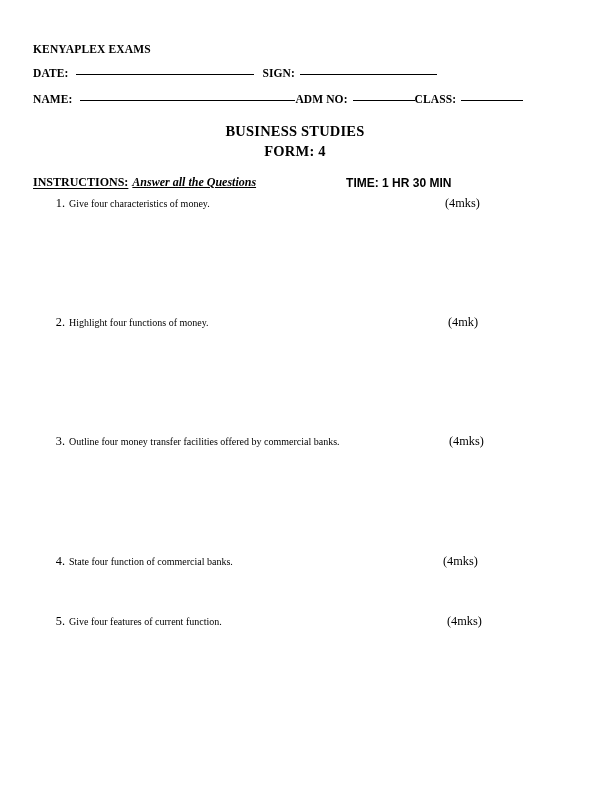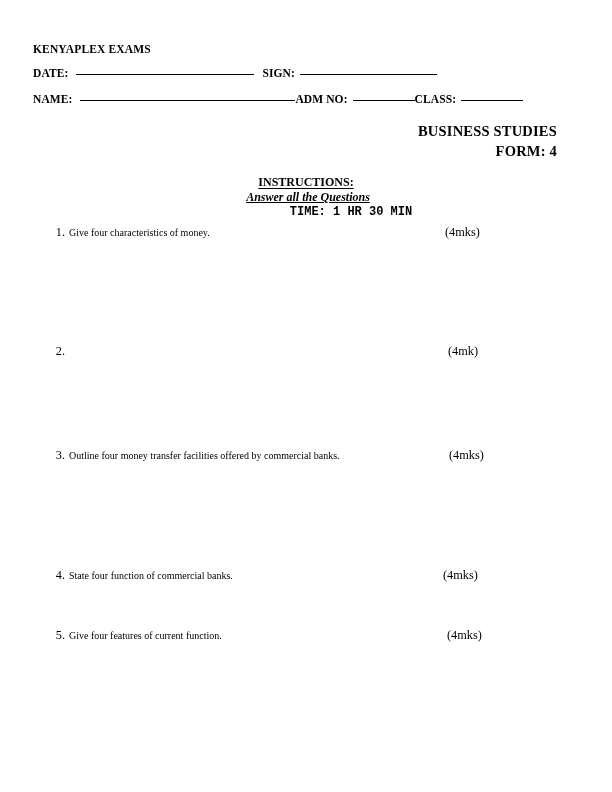--- a/index.html
+++ b/index.html
@@ -76,50 +76,48 @@
     margin: 16px 0 0 0;
     padding-right: 22px;
   }
   .title-block div {
     font-family: "Liberation Serif", "DejaVu Serif", serif;
     font-weight: bold;
     font-size: 14.5px;
     line-height: 19.5px;
     letter-spacing: 0.2px;
     white-space: nowrap;
-    text-align: right;
   }
 
   
   .instr-row {
     display: flex;
-    align-items: center;
+    align-items: flex-end;
     margin: 14px 0 6px 0;
     font-size: 12px;
-    flex-direction: column;
   }
   .instr-label {
     font-family: "Liberation Serif", "DejaVu Serif", serif;
     font-weight: bold;
     font-size: 12px;
     text-decoration: underline;
     text-underline-offset: 2px;
     white-space: nowrap;
   }
   .instr-text {
     font-family: "Liberation Serif", "DejaVu Serif", serif;
     font-weight: bold;
     font-style: italic;
     font-size: 12px;
     margin-left: 4px;
     white-space: nowrap;
     text-decoration: underline;
   }
   .instr-time {
-    font-family: Liberation Mono, monospace;
+    font-family: Liberation Sans, sans-serif;
     font-weight: bold;
     font-size: 12px;
     margin-left: 90px;
     white-space: nowrap;
   }
 
   
   .questions {
     margin: 6px 0 0 0;
     padding: 0;
@@ -229,20 +227,21 @@
 
       <div class="q-item q1">
         <span class="q-num">1.</span>
         <span class="q-text">Give four characteristics of money.</span>
         <span class="q-marks" style="left:412px;">(4mks)</span>
       </div>
       <div class="spacer-1"></div>
 
       <div class="q-item q2">
         <span class="q-num">2.</span>
+        <span class="q-text">Highlight four functions of money.</span>
         <span class="q-marks" style="left:415px;">(4mk)</span>
       </div>
       <div class="spacer-2"></div>
 
       <div class="q-item q3">
         <span class="q-num">3.</span>
         <span class="q-text">Outline four money transfer facilities offered by commercial banks.</span>
         <span class="q-marks" style="left:416px;">(4mks)</span>
       </div>
       <div class="spacer-3"></div>

